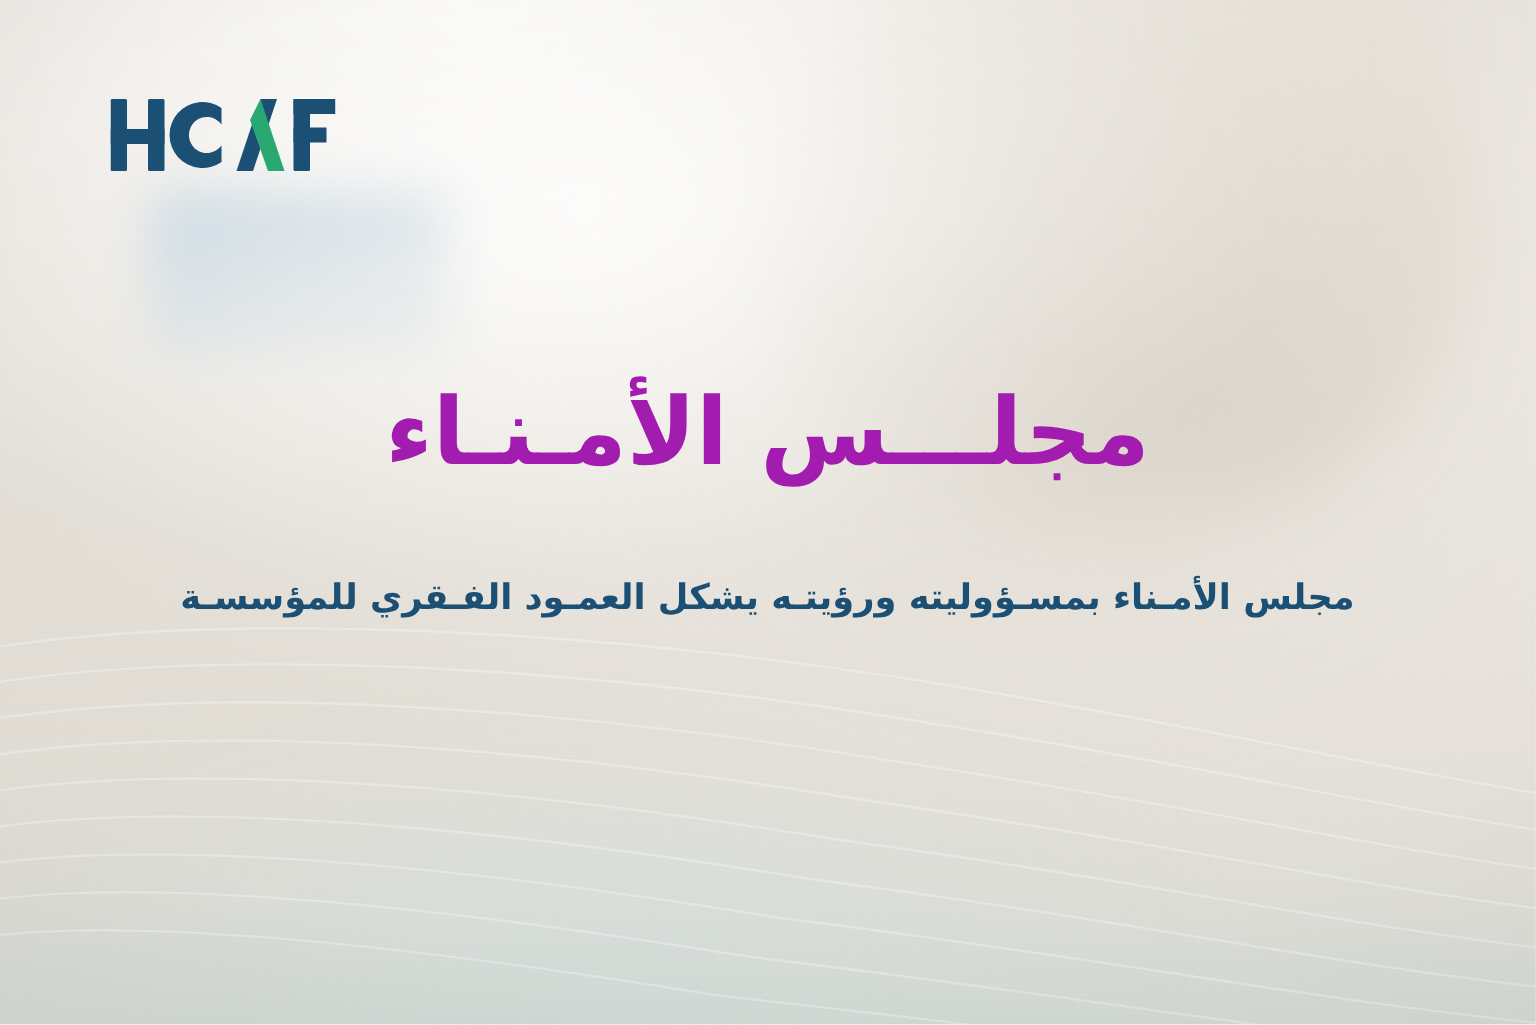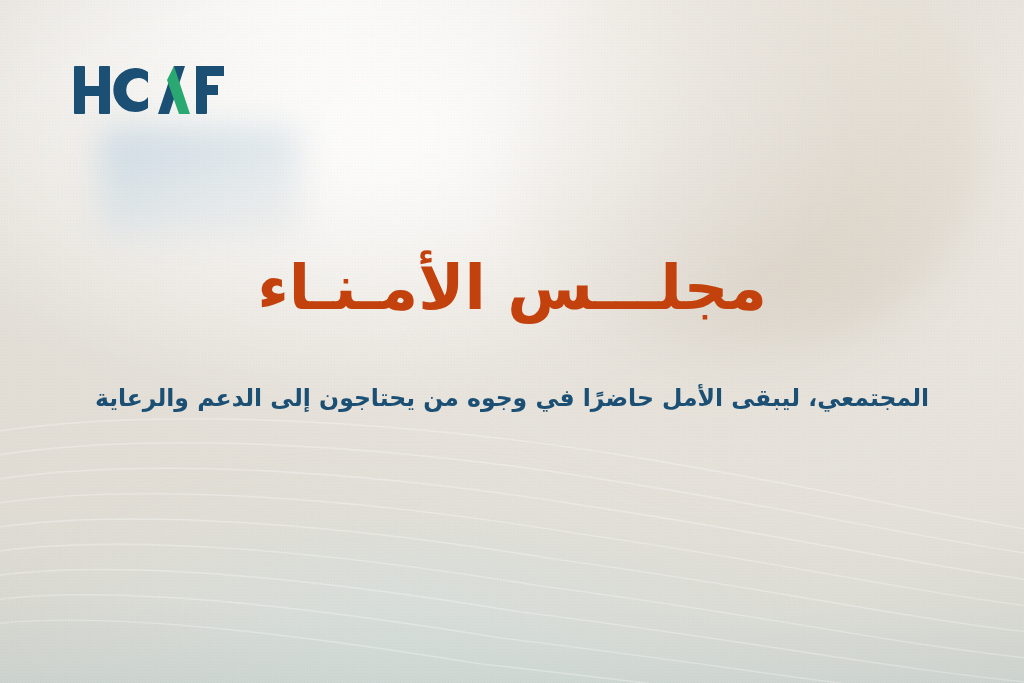--- a/index.html
+++ b/index.html
@@ -122,21 +122,21 @@
     height: 56px;
   }
 
   
   .headline {
     position: absolute;
     right: 64px;
     top: 252px;
     width: 896px;
     text-align: center;
-    color: #c2410c;
+    color: #a21caf;
     font-weight: 700;
     font-size: 62px;
     letter-spacing: 0;
     line-height: 1.15;
     direction: rtl;
     white-space: nowrap;
   }
   .body-copy {
     position: absolute;
     right: 64px;
@@ -200,16 +200,16 @@
 
     <g>
       <path d="M84 52 L100 4 L111 4 L95 52 Z" fill="#1b4f74"></path>
       <path d="M100 4 L116 52 L105 52 L93 18 Z" fill="#2aa872"></path>
     </g>
   </svg>
 
   <div class="headline">مجلـــس الأمـنـاء</div>
 
   <div class="body-copy">
-    <p>المجتمعي، ليبقى الأمل حاضرًا في وجوه من يحتاجون إلى الدعم والرعاية</p>
+    <p>مجلس الأمـناء بمسـؤوليته ورؤيتـه يشكل العمـود الفـقري للمؤسسـة</p>
   </div>
 
 </div>
 
 </body></html>

